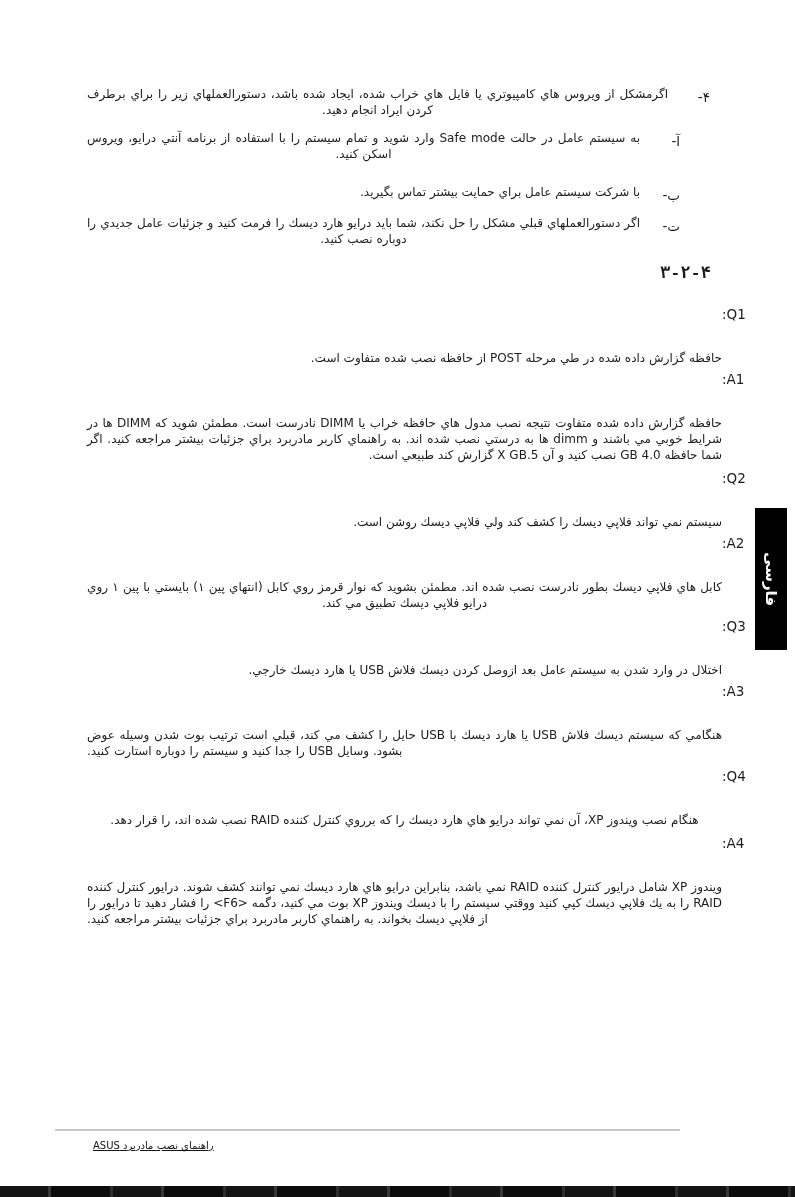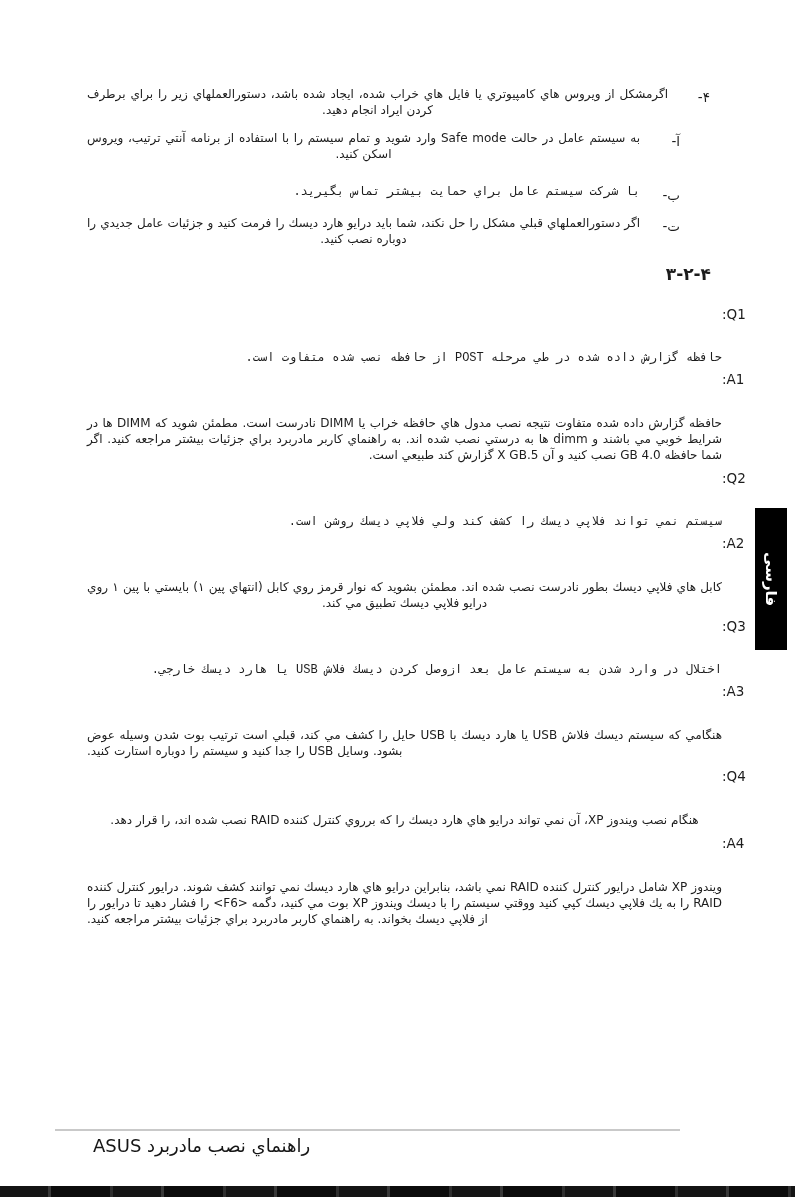--- a/index.html
+++ b/index.html
@@ -13,36 +13,36 @@
     overflow:hidden;
   }
   .content{position:absolute;top:86px;left:0;right:0;direction:rtl;}
   .par{
     font-size:12px;line-height:16px;
     text-align:justify;
   }
   .tl-c{text-align-last:center;}
   .tl-r{text-align-last:right;}
   .tl-l{text-align-last:left;}
-  .single{text-align:left;text-align-last:right;font-family:Liberation Mono, monospace;}
+  .single{text-align:left;text-align-last:right;}
   
   .li-row{display:flex;direction:rtl;margin:0 85px 0 87px;}
   .li-row .marker{flex:0 0 42px;font-size:13.5px;line-height:23px;text-align:right;}
   .li-row .li-text{flex:1 1 auto;}
   .sub-row{display:flex;direction:rtl;margin:0 115px 0 87px;}
   .sub-row .marker{flex:0 0 40px;font-size:13.5px;line-height:23px;text-align:right;}
   .sub-row .li-text{flex:1 1 auto;}
   .mt12{margin-top:12px;} .mt22{margin-top:22px;} .mt8{margin-top:8px;}
   
   .heading{
     display:flex;direction:rtl;align-items:baseline;
     margin:14px 84px 0 87px;
     font-weight:bold;font-size:17px;line-height:26px;
   }
-  .heading .num{flex:0 0 auto;}
+  .heading .num{flex:0 0 auto;font-family:Liberation Mono, monospace;}
   .heading .gap{flex:0 0 48px;}
   .heading .title{flex:0 1 auto;white-space:nowrap;}
   
   .faq{margin-top:16px;}
   .faq-row{display:flex;direction:rtl;margin:0 38px 0 87px;}
   .faq-row .faq-label{flex:0 0 35px;font-size:13.5px;line-height:23px;text-align:left;}
   .faq-row .faq-text{flex:1 1 auto;margin-top:47px;}
   .gap2{margin-top:2px;} .gap4{margin-top:4px;} .gap6{margin-top:6px;}
   
   .side-tab{
@@ -55,21 +55,21 @@
     transform:rotate(90deg);white-space:nowrap;letter-spacing:1px;
   }
   
   .footer-rule{
     position:absolute;top:1129px;left:55px;width:625px;height:2px;
     background:#c9c9c9;
   }
   .footer-text{
     position:absolute;top:1135px;left:93px;
     direction:rtl;white-space:nowrap;
-    font-size:18px;line-height:22px;color:#161616;
+    font-size:10px;line-height:22px;color:#161616;text-decoration:underline;
   }
   
   .scan-edge{
     position:absolute;left:0;top:1186px;width:795px;height:11px;
     background:repeating-linear-gradient(90deg,
       #141414 0px, #141414 48px,
       #383838 48px, #383838 51px,
       #0c0c0c 51px, #0c0c0c 110px,
       #2e2e2e 110px, #2e2e2e 113px);
   }
@@ -81,21 +81,21 @@
 
   <div class="content">
 
     <div class="li-row">
       <div class="marker">۴-</div>
       <div class="li-text par tl-c">اگرمشكل از ويروس هاي كامپيوتري يا فايل هاي خراب شده، ايجاد شده باشد، دستورالعملهاي زير را براي برطرف كردن ايراد انجام دهيد.</div>
     </div>
 
     <div class="sub-row mt12">
       <div class="marker">آ-</div>
-      <div class="li-text par tl-c">به سيستم عامل در حالت Safe mode وارد شويد و تمام سيستم را با استفاده از برنامه آنتي ترتيب، ويروس اسكن كنيد.</div>
+      <div class="li-text par tl-c">به سيستم عامل در حالت Safe mode وارد شويد و تمام سيستم را با استفاده از برنامه آنتي درايو، ويروس اسكن كنيد.</div>
     </div>
 
     <div class="sub-row mt22">
       <div class="marker">ب-</div>
       <div class="li-text par single">با شركت سيستم عامل براي حمايت بيشتر تماس بگيريد.</div>
     </div>
 
     <div class="sub-row mt8">
       <div class="marker">ت-</div>
       <div class="li-text par tl-c">اگر دستورالعملهاي قبلي مشكل را حل نكند، شما بايد درايو هارد ديسك را فرمت كنيد و جزئيات عامل جديدي را دوباره نصب كنيد.</div>

